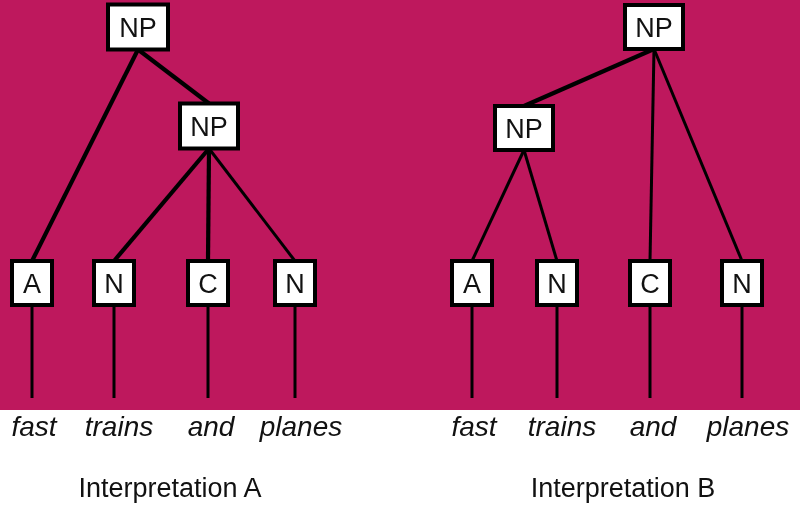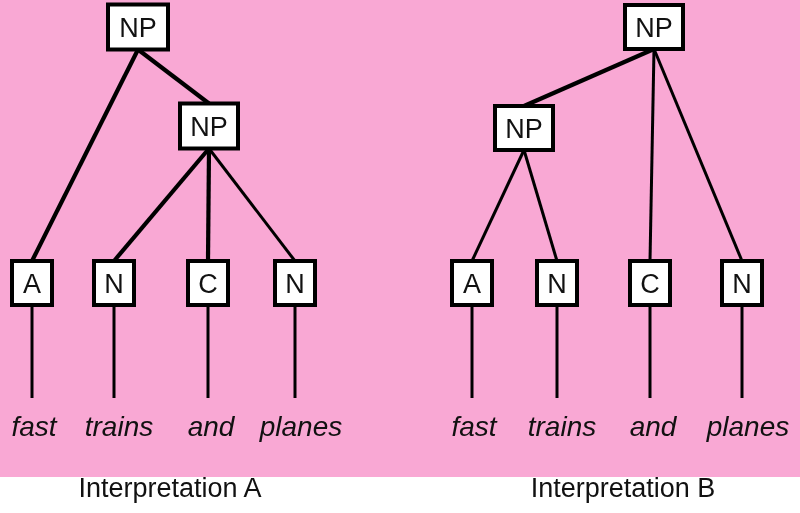--- a/index.html
+++ b/index.html
@@ -10,22 +10,22 @@
   body {
     width: 800px;
     height: 513px;
     overflow: hidden;
     font-family: "Liberation Sans", sans-serif;
     color: #000000;
   }
   #figure {
     position: relative;
     width: 800px;
-    height: 477px;
-    background: #f9a8d4;
+    height: 410px;
+    background: #be185d;
   }
   svg.tree-canvas {
     position: absolute;
     left: 0;
     top: 0;
     width: 800px;
     height: 513px;
   }
   .node-box {
     fill: #ffffff;

